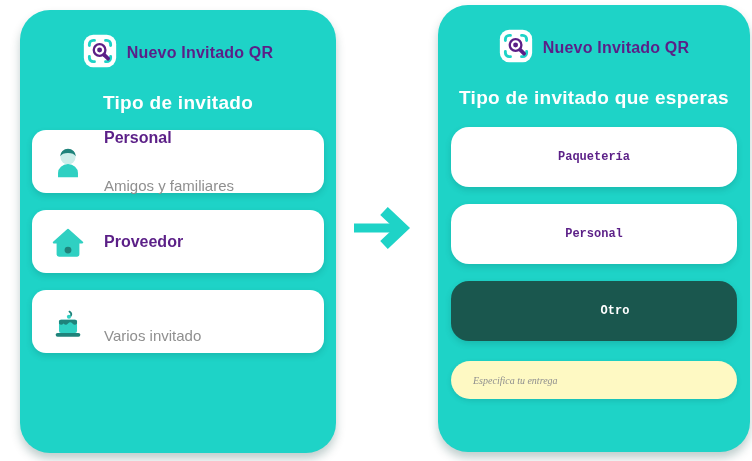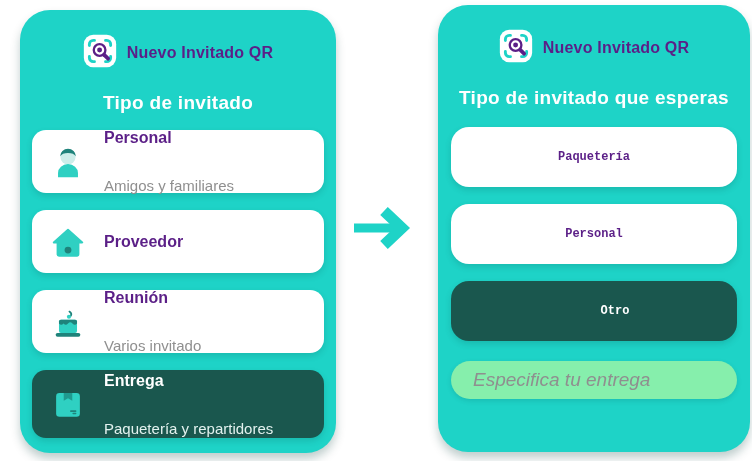--- a/index.html
+++ b/index.html
@@ -43,22 +43,22 @@
     align-items:center; justify-content:center; cursor:pointer;
     color:#5b1f87; font-weight:bold; font-size:12px;
     box-shadow:0 3px 6px rgba(0,70,64,0.18);
     font-family:Liberation Mono, monospace;
   }
   .pill.selected { background:#1a574e; color:#ffffff;padding-left:42px; }
 
   .entry-input {
     display:block; width:calc(100% - 26px); margin:20px 13px 0 13px;
     height:38px; border:none; outline:none; border-radius:19px;
-    background:#86efac; padding:0 22px; font-size:19px;
-    font-family:Liberation Sans, sans-serif; color:#444;
+    background:#fef9c3; padding:0 22px; font-size:10px;
+    font-family:Liberation Serif, serif; color:#444;
     box-shadow:0 2px 5px rgba(0,70,64,0.15);
   }
   .entry-input::placeholder { color:#8f8f8f; font-style:italic; }
 
   .flow-arrow { position:absolute; left:347px; top:202px; }
 </style>
 </head>
 <body>
 
 <div class="stage">
@@ -115,38 +115,24 @@
         <span class="icn">
           <svg width="38" height="38" viewBox="0 0 40 40">
             <path d="M21.5 9 q3 2 1.5 4.5" stroke="#1f837b" stroke-width="1.8" fill="none" stroke-linecap="round"></path>
             <circle cx="21" cy="14.5" r="2.2" fill="#2fd0c2"></circle>
             <rect x="10.5" y="17.5" width="19" height="14" rx="2" fill="#2fd0c2"></rect>
             <path d="M10.5 19.5 a2 2 0 0 1 2-2 h15 a2 2 0 0 1 2 2 v2 q-2.4 2.6-4.8 0 t-4.7 0 t-4.7 0 q-2.4 2.6-4.8 0 z" fill="#1f837b"></path>
             <rect x="7" y="31.5" width="26" height="4" rx="2" fill="#1f837b"></rect>
           </svg>
         </span>
         <span class="texts">
-          <span class="title">Reunión</span>
           <span class="desc">Varios invitado</span>
         </span>
       </div>
 
-      <div class="card selected">
-        <span class="icn">
-          <svg width="38" height="38" viewBox="0 0 40 40">
-            <rect x="7.5" y="8.5" width="25" height="25" rx="3.5" fill="#2fd0c2"></rect>
-            <path d="M15.5 8.5 h9 v8 l-4.5-2.6 -4.5 2.6 z" fill="#1f9a8f"></path>
-            <path d="M23 27.5 h5 M25.5 30 h2.5" stroke="#1f837b" stroke-width="1.7" stroke-linecap="round"></path>
-          </svg>
-        </span>
-        <span class="texts">
-          <span class="title">Entrega</span>
-          <span class="desc">Paquetería y repartidores</span>
-        </span>
-      </div>
 
     </div>
   </div>
 
   <div class="flow-arrow">
     <svg width="74" height="52" viewBox="0 0 74 52">
       <path d="M7 26 H50" stroke="#1ed3c7" stroke-width="9" fill="none"></path>
       <path d="M37 9 L55 26 L37 43" stroke="#1ed3c7" stroke-width="11" fill="none" stroke-linejoin="miter"></path>
     </svg>
   </div>

